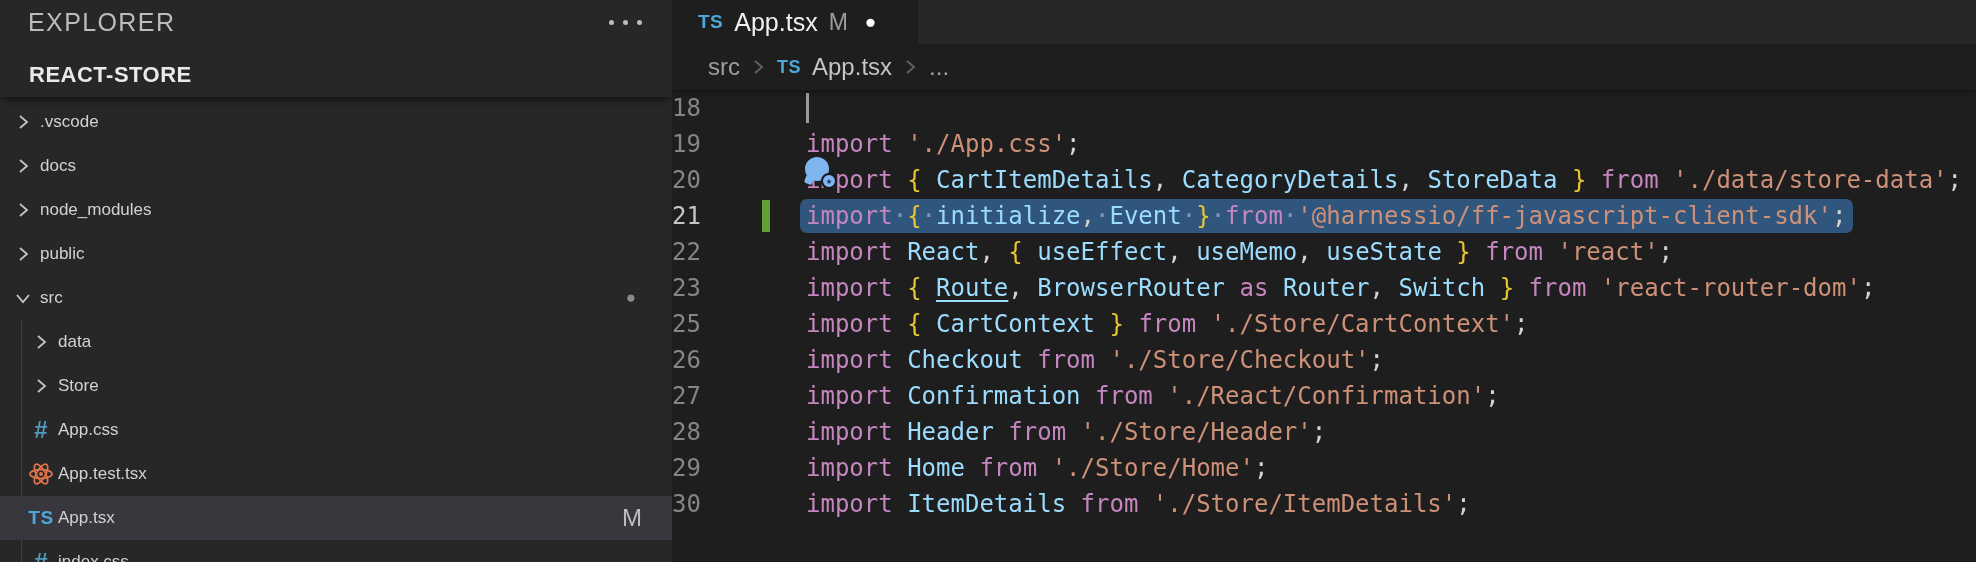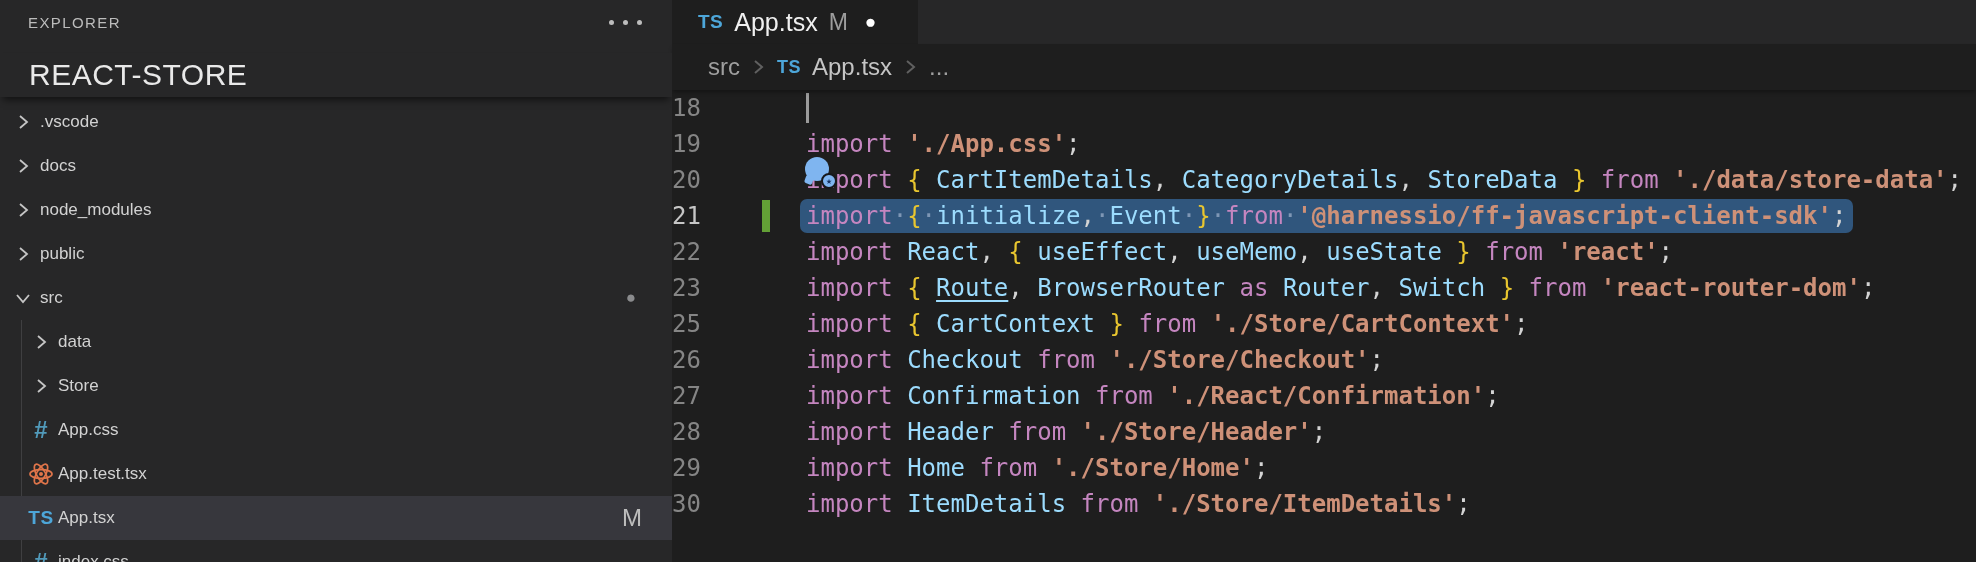--- a/index.html
+++ b/index.html
@@ -5,29 +5,29 @@
   * { margin:0; padding:0; box-sizing:border-box; }
   html,body { width:1976px; height:562px; overflow:hidden; background:#1e1e1e;
               font-family:"Liberation Sans", sans-serif; }
   .app { position:relative; width:1976px; height:562px; background:var(--bgEditor); }
 
   
   .sidebar { position:absolute; left:0; top:0; width:672px; height:562px;
              background:var(--bgChrome); overflow:hidden; }
   .sb-header { position:absolute; top:0; left:0; right:0; height:44px;
                display:flex; align-items:center; padding:0 28px; }
-  .sb-title { font-size:15px; letter-spacing:1.4px; color:var(--explorerTitle);text-align:center; }
+  .sb-title { font-size:25px; letter-spacing:1.4px; color:var(--explorerTitle);text-align:center; }
   .more { margin-left:auto; background:none; border:none; display:flex; gap:9px;
           cursor:pointer; padding:6px 2px; }
   .more i { width:5px; height:5px; border-radius:50%; background:#bdbdbd; display:block; }
   .project-row { position:absolute; top:53px; left:0; right:0; height:44px;
                  display:flex; align-items:center; padding-left:29px;
                  background:var(--bgChrome); z-index:3;
                  box-shadow:0 6px 7px -3px rgba(0,0,0,0.55); }
-  .project-title { font-size:30px; font-weight:normal; letter-spacing:0.5px; color:var(--projectTitle); }
+  .project-title { font-size:22px; font-weight:bold; letter-spacing:0.5px; color:var(--projectTitle); }
   .tree { position:absolute; top:100px; left:0; right:0; bottom:0; overflow:hidden; }
   .guide { position:absolute; left:21px; top:220px; bottom:0; width:1px; background:var(--guide); z-index:1; }
   .row { position:relative; height:44px; display:flex; align-items:center; color:var(--treeText); z-index:2; }
   .row.selected { background:var(--bgSelectedRow); }
   .row .slot { width:30px; display:flex; align-items:center; justify-content:center; flex:none; }
   .row.ind0 { padding-left:8px; }
   .row.ind1 { padding-left:26px; }
   .row .label { font-size:17px; margin-left:2px; white-space:nowrap; }
   .chev svg { display:block; }
   .icon-css { font-size:24px; font-weight:bold; color:var(--cssIcon); }
@@ -66,21 +66,21 @@
   .caret { position:absolute; left:134px; top:3px; width:3px; height:30px; background:var(--caret); }
   .collab { position:absolute; left:133px; top:-5px; width:24px; height:24px; border-radius:50%;
             background:var(--collab); z-index:3; }
   .collab:before { content:""; position:absolute; left:0px; bottom:-3px; width:8px; height:8px;
                    background:var(--collab); transform:rotate(20deg); border-radius:2px; }
   .collab-badge { position:absolute; right:-8px; bottom:-8px; width:16px; height:16px; border-radius:50%;
                   background:var(--collab); border:2px solid #17181b; color:#15305e;
                   font-size:10px; line-height:12px; text-align:center; font-weight:bold; }
   .tk-kw { color:var(--kw); } .tk-br { color:var(--br); } .tk-id { color:var(--id); }
   .tk-idu { color:var(--id); text-decoration:underline; text-underline-offset:4px; }
-  .tk-str { color:var(--str);font-weight:bold; } .tk-pl { color:var(--pl); } .tk-sp { color:var(--sp); }
+  .tk-str { color:var(--str); } .tk-pl { color:var(--pl); } .tk-sp { color:var(--sp); }
 </style>
 </head>
 <body>
 
 <div class="app">
 
   <aside class="sidebar">
     <div class="sb-header">
       <span class="sb-title">EXPLORER</span>
       <button class="more">

